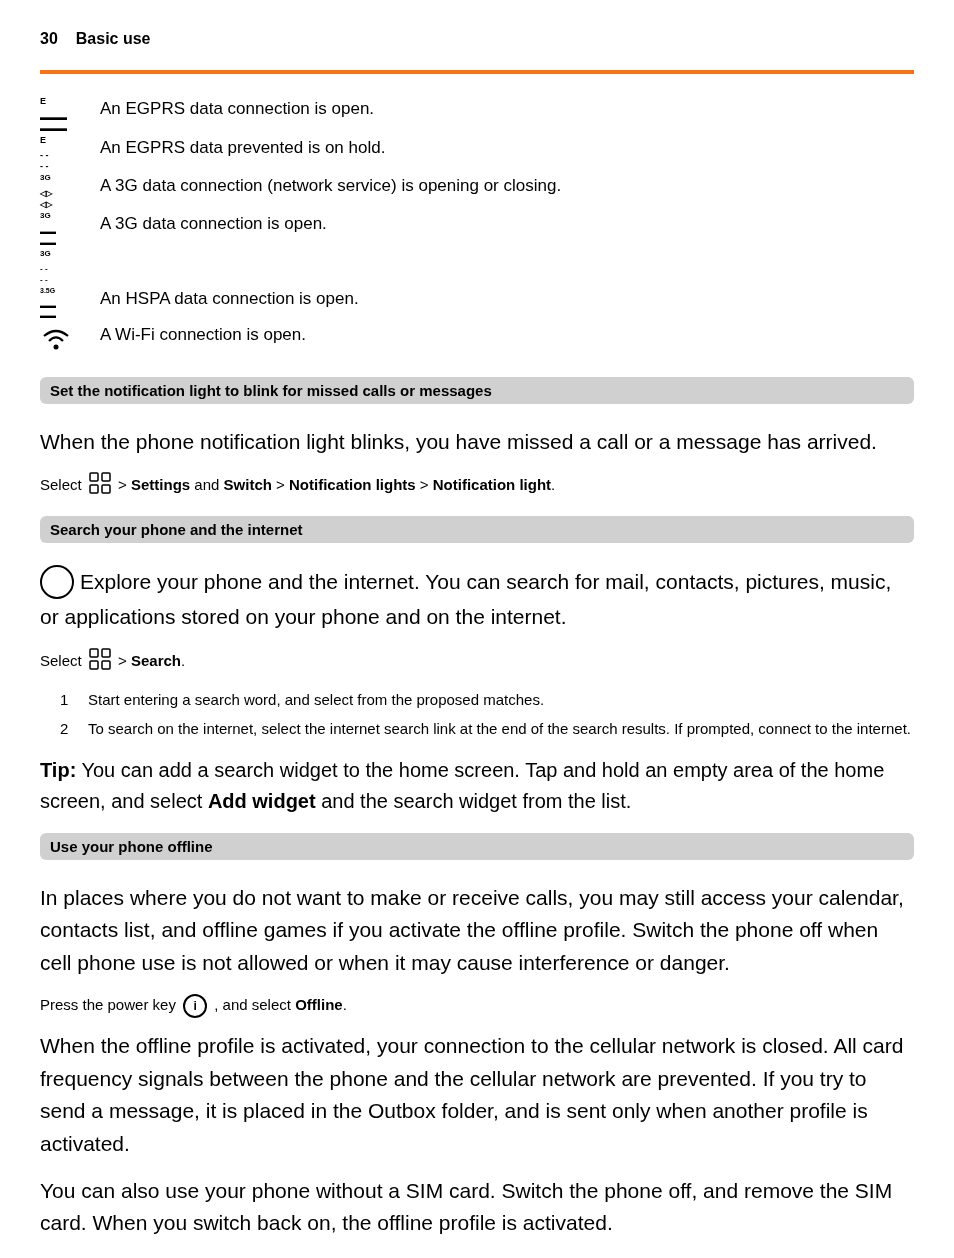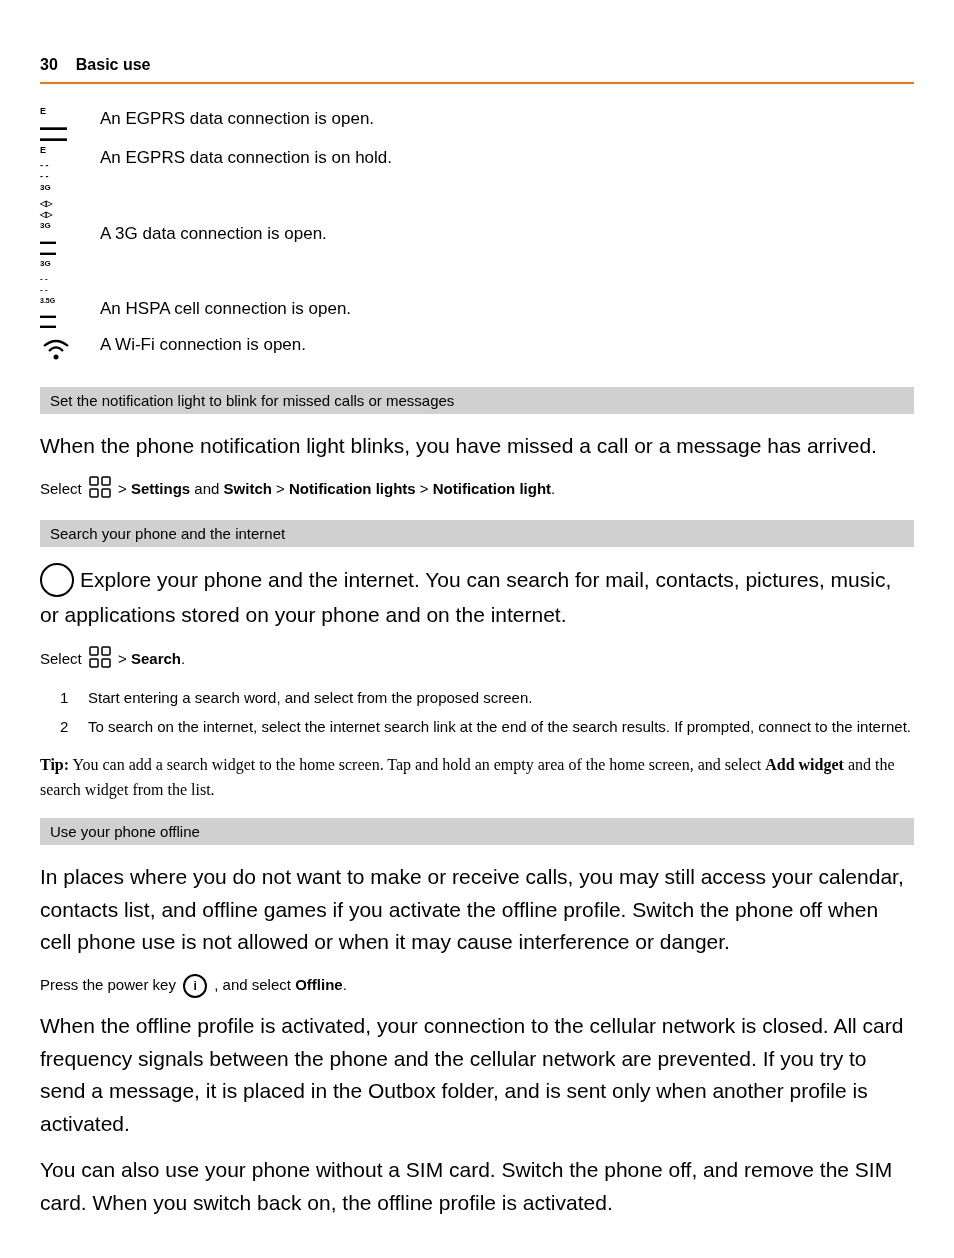--- a/index.html
+++ b/index.html
@@ -14,24 +14,23 @@
       font-size: 15px;
       color: #000000;
       width: 954px;
       min-height: 1258px;
       padding: 30px 40px 30px 40px;
     }
 
     .page-header {
       display: flex;
       align-items: center;
-      border-bottom: 2px solid #f97316;
-      padding-bottom: 8px;
+      border-bottom: 4px solid #f97316;
+      padding-bottom: 22px;
       margin-bottom: 22px;
-      margin-top: 26px;
     }
 
     .page-number {
       font-weight: bold;
       font-size: 16px;
       margin-right: 18px;
     }
 
     .page-title {
       font-weight: bold;
@@ -61,43 +60,43 @@
     }
 
     .icon-text-cell {
       font-size: 17px;
       line-height: 1.5;
     }
 
     .section-header {
       background-color: #d0d0d0;
       padding: 5px 10px;
-      font-weight: normal;
-      font-size: 15px;
-      margin-bottom: 16px;
+      font-weight: bold;
+      font-size: 15px;
+      margin-bottom: 22px;
       margin-top: 10px;
+      border-radius: 6px;
     }
 
     .section-body {
       margin-bottom: 14px;
       font-size: 21px;
       line-height: 1.55;
     }
 
     .instruction-line {
       margin-bottom: 12px;
       font-size: 15px;
       line-height: 1.55;
     }
 
     .tip-block {
       margin-bottom: 16px;
-      font-size: 16px;
-      line-height: 1.55;
-      font-family: Liberation Serif, serif;
+      font-size: 20px;
+      line-height: 1.55;
     }
 
     .numbered-list {
       margin-left: 20px;
       margin-bottom: 14px;
     }
 
     .numbered-item {
       display: flex;
       margin-bottom: 6px;
@@ -134,30 +133,31 @@
     <div class="icon-text-cell">An EGPRS data connection is open.</div>
   </div>
 
   <div class="icon-row">
     <div class="icon-cell">
       <span style="font-size:11px; font-weight:bold; line-height:1;">
         <sup style="font-size:9px;">E</sup><br>
         <span style="font-size:9px;">- -<br>- -</span>
       </span>
     </div>
-    <div class="icon-text-cell">An EGPRS data connection is on hold.</div>
+    <div class="icon-text-cell">An EGPRS data prevented is on hold.</div>
   </div>
 
   <div class="icon-row">
     <div class="icon-cell">
       <span style="font-size:11px; font-weight:bold; line-height:1;">
         <sup style="font-size:8px;">3G</sup><br>
         <span style="font-size:8px;">◁▷<br>◁▷</span>
       </span>
     </div>
+    <div class="icon-text-cell">A 3G data connection (network service) is opening or closing.</div>
   </div>
 
   <div class="icon-row">
     <div class="icon-cell">
       <span style="font-size:11px; font-weight:bold; line-height:1;">
         <sup style="font-size:8px;">3G</sup><br>
         <span style="font-size:8px;">▬▬<br>▬▬</span>
       </span>
     </div>
     <div class="icon-text-cell">A 3G data connection is open.</div>
@@ -172,21 +172,21 @@
     </div>
   </div>
 
   <div class="icon-row">
     <div class="icon-cell">
       <span style="font-size:10px; font-weight:bold; line-height:1;">
         <sup style="font-size:7px;">3.5G</sup><br>
         <span style="font-size:8px;">▬▬<br>▬▬</span>
       </span>
     </div>
-    <div class="icon-text-cell">An HSPA cell connection is open.</div>
+    <div class="icon-text-cell">An HSPA data connection is open.</div>
   </div>
 
   <div class="icon-row">
     <div class="icon-cell">
       <span style="font-size:22px; line-height:1;">
         <svg width="32" height="28" viewBox="0 0 32 28">
           <path d="M16 22 Q16 22 16 22" fill="none"></path>
           <circle cx="16" cy="24" r="2.5" fill="#000"></circle>
           <path d="M9 18 Q16 11 23 18" stroke="#000" stroke-width="2.2" fill="none"></path>
           <path d="M4 13 Q16 3 28 13" stroke="#000" stroke-width="2.2" fill="none"></path>
@@ -230,21 +230,21 @@
         <rect x="1" y="13" width="8" height="8" rx="1" fill="none" stroke="#000" stroke-width="1.5"></rect>
         <rect x="13" y="13" width="8" height="8" rx="1" fill="none" stroke="#000" stroke-width="1.5"></rect>
       </svg>
     </span>
     &gt; <strong>Search</strong>.
   </div>
 
   <div class="numbered-list">
     <div class="numbered-item">
       <span class="num">1</span>
-      <span>Start entering a search word, and select from the proposed screen.</span>
+      <span>Start entering a search word, and select from the proposed matches.</span>
     </div>
     <div class="numbered-item">
       <span class="num">2</span>
       <span>To search on the internet, select the internet search link at the end of the search results. If prompted, connect to the internet.</span>
     </div>
   </div>
 
   <div class="tip-block">
     <strong>Tip:</strong><span> You can add a search widget to the home screen. Tap and hold an empty area of the home screen, and select </span><strong>Add widget</strong><span> and the search widget from the list.</span>
   </div>

